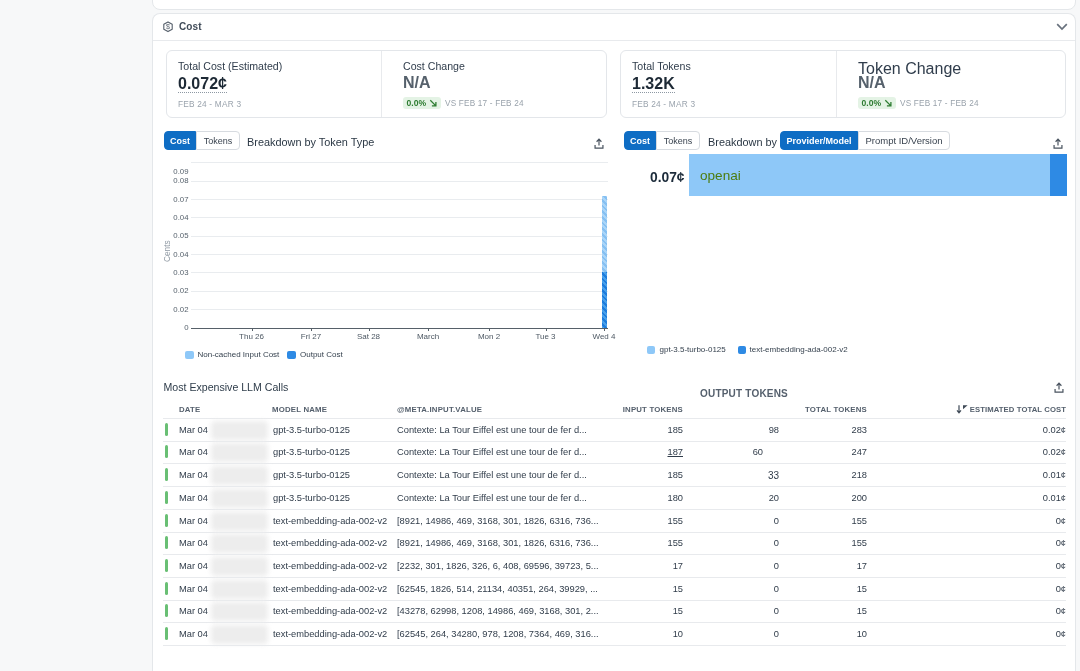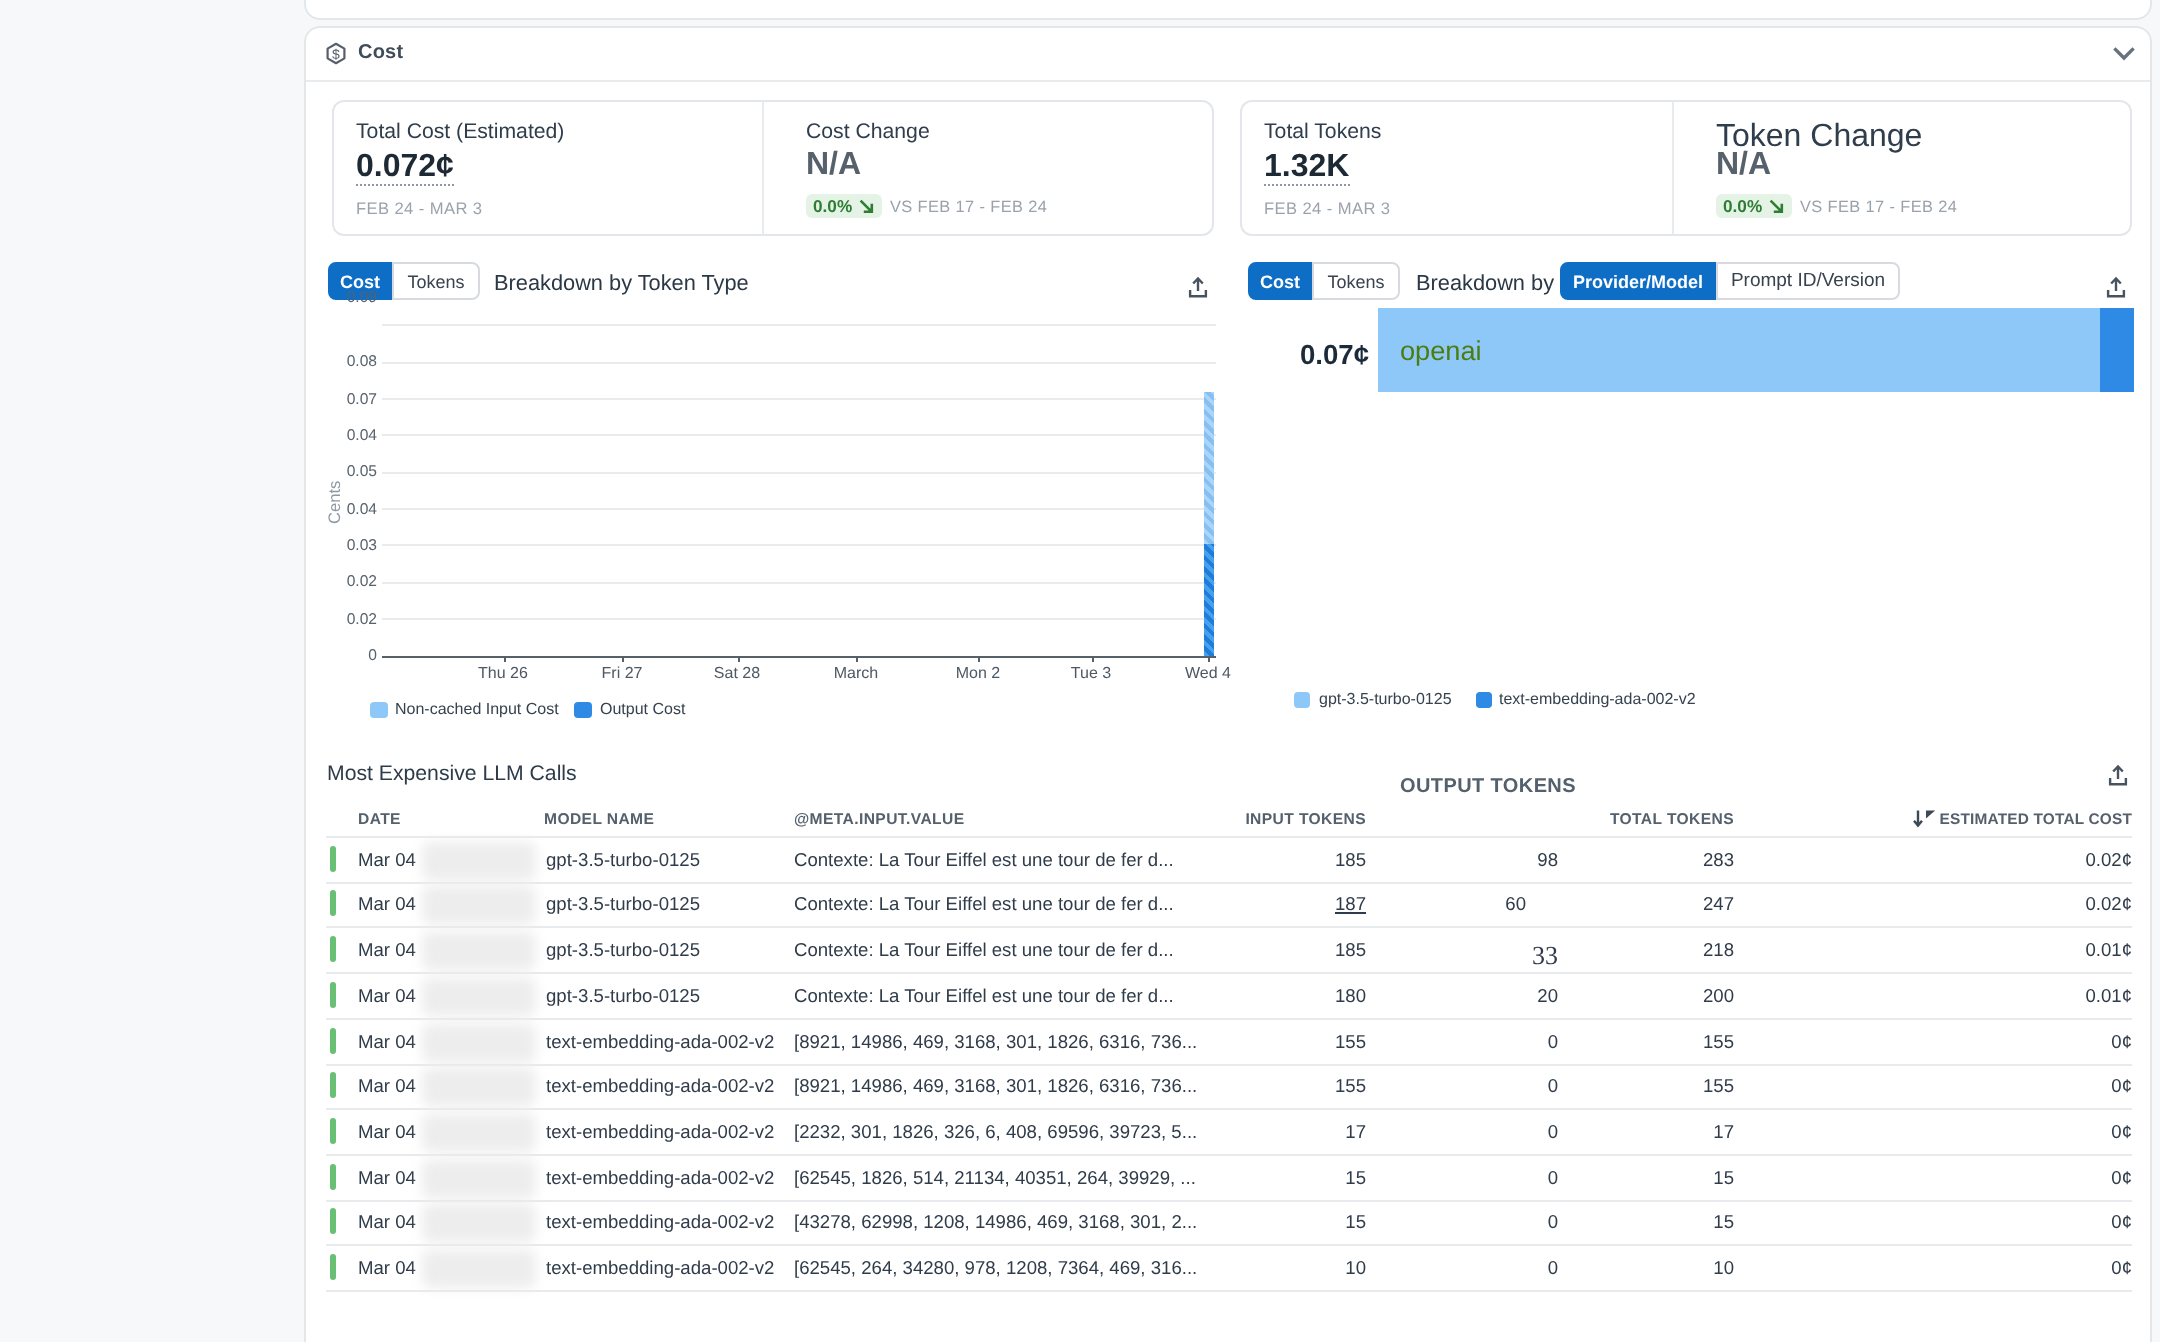--- a/index.html
+++ b/index.html
@@ -62,21 +62,21 @@
 </svg>
 <div class="abs" style="left:624px;top:131px;width:32px;height:19px;background:#0e6dc4;color:#fff;border:1px solid #0e6dc4;font-weight:600;border-radius:4px 0 0 4px;font-size:9px;display:flex;align-items:center;justify-content:center;">Cost</div>
 <div class="abs" style="left:656px;top:131px;width:44px;height:19px;background:#fff;color:#39434f;border:1px solid #d7dbe0;font-weight:400;border-radius:0 4px 4px 0;font-size:9px;display:flex;align-items:center;justify-content:center;">Tokens</div>
 <div class="abs" style="left:708px;top:136px;font-size:10.9px;font-weight:500;color:#2b3845;">Breakdown by</div>
 <div class="abs" style="left:780px;top:131px;width:78px;height:19px;background:#0e6dc4;color:#fff;border:1px solid #0e6dc4;font-weight:600;border-radius:4px 0 0 4px;font-size:9px;display:flex;align-items:center;justify-content:center;">Provider/Model</div>
 <div class="abs" style="left:858px;top:131px;width:92px;height:19px;background:#fff;color:#39434f;border:1px solid #d7dbe0;font-weight:400;border-radius:0 4px 4px 0;font-size:9.5px;display:flex;align-items:center;justify-content:center;">Prompt ID/Version</div>
 <svg class="abs" style="left:1051.5px;top:137.5px;" width="12" height="12" viewBox="0 0 14 14">
  <path d="M2.4 8.2v3.6h9.2V8.2" fill="none" stroke="#49535f" stroke-width="1.4"></path>
  <path d="M7 8.8V1.6M4.2 4.4L7 1.4l2.8 3" fill="none" stroke="#49535f" stroke-width="1.4"></path>
 </svg>
-<div class="abs r" style="left:162px;top:144px;width:26.5px;font-size:7.8px;color:#57626d;">0.09</div>
+<div class="abs r" style="left:162px;top:167px;width:26.5px;font-size:7.8px;color:#57626d;">0.09</div>
 <div class="abs" style="left:191px;top:162.3px;width:417px;height:1px;background:#e9ecef;"></div>
 <div class="abs r" style="left:162px;top:176.2px;width:26.5px;font-size:7.8px;color:#57626d;">0.08</div>
 <div class="abs" style="left:191px;top:180.7px;width:417px;height:1px;background:#e9ecef;"></div>
 <div class="abs r" style="left:162px;top:194.5px;width:26.5px;font-size:7.8px;color:#57626d;">0.07</div>
 <div class="abs" style="left:191px;top:199.0px;width:417px;height:1px;background:#e9ecef;"></div>
 <div class="abs r" style="left:162px;top:212.9px;width:26.5px;font-size:7.8px;color:#57626d;">0.04</div>
 <div class="abs" style="left:191px;top:217.4px;width:417px;height:1px;background:#e9ecef;"></div>
 <div class="abs r" style="left:162px;top:231.2px;width:26.5px;font-size:7.8px;color:#57626d;">0.05</div>
 <div class="abs" style="left:191px;top:235.7px;width:417px;height:1px;background:#e9ecef;"></div>
 <div class="abs r" style="left:162px;top:249.6px;width:26.5px;font-size:7.8px;color:#57626d;">0.04</div>
@@ -154,21 +154,21 @@
 <div class="abs r" style="left:684px;width:79px;top:447.4px;font-size:9.3px;color:#303c4a;">60</div>
 <div class="abs r" style="left:790px;width:77px;top:447.4px;font-size:9.3px;color:#303c4a;">247</div>
 <div class="abs r" style="left:980px;width:86px;top:447.4px;font-size:9.3px;color:#303c4a;">0.02¢</div>
 <div class="abs" style="left:163px;top:463.4px;width:903px;height:1px;background:#e8eaed;"></div>
 <div class="abs" style="left:165px;top:468.1px;width:3px;height:13px;background:#69bf74;border-radius:2px;"></div>
 <div class="abs" style="left:179px;top:470.1px;font-size:9.3px;color:#303c4a;">Mar 04</div>
 <div class="abs" style="left:211px;top:466.1px;width:57px;height:19px;background:#ededed;border-radius:4px;filter:blur(2.8px);"></div>
 <div class="abs" style="left:273px;top:470.1px;font-size:9.3px;color:#303c4a;">gpt-3.5-turbo-0125</div>
 <div class="abs" style="left:397px;top:470.1px;font-size:9.3px;color:#303c4a;">Contexte: La Tour Eiffel est une tour de fer d...</div>
 <div class="abs r" style="left:600px;width:83px;top:470.1px;font-size:9.3px;color:#303c4a;">185</div>
-<div class="abs r" style="left:700px;width:79px;top:470.1px;font-size:13px;color:#303c4a;font-family:Liberation Serif, serif;">33</div>
+<div class="abs r" style="left:700px;width:79px;top:470.1px;font-size:10px;color:#303c4a;">33</div>
 <div class="abs r" style="left:790px;width:77px;top:470.1px;font-size:9.3px;color:#303c4a;">218</div>
 <div class="abs r" style="left:980px;width:86px;top:470.1px;font-size:9.3px;color:#303c4a;">0.01¢</div>
 <div class="abs" style="left:163px;top:486.1px;width:903px;height:1px;background:#e8eaed;"></div>
 <div class="abs" style="left:165px;top:490.9px;width:3px;height:13px;background:#69bf74;border-radius:2px;"></div>
 <div class="abs" style="left:179px;top:492.9px;font-size:9.3px;color:#303c4a;">Mar 04</div>
 <div class="abs" style="left:211px;top:488.9px;width:57px;height:19px;background:#ededed;border-radius:4px;filter:blur(2.8px);"></div>
 <div class="abs" style="left:273px;top:492.9px;font-size:9.3px;color:#303c4a;">gpt-3.5-turbo-0125</div>
 <div class="abs" style="left:397px;top:492.9px;font-size:9.3px;color:#303c4a;">Contexte: La Tour Eiffel est une tour de fer d...</div>
 <div class="abs r" style="left:600px;width:83px;top:492.9px;font-size:9.3px;color:#303c4a;">180</div>
 <div class="abs r" style="left:700px;width:79px;top:492.9px;font-size:9.3px;color:#303c4a;">20</div>

